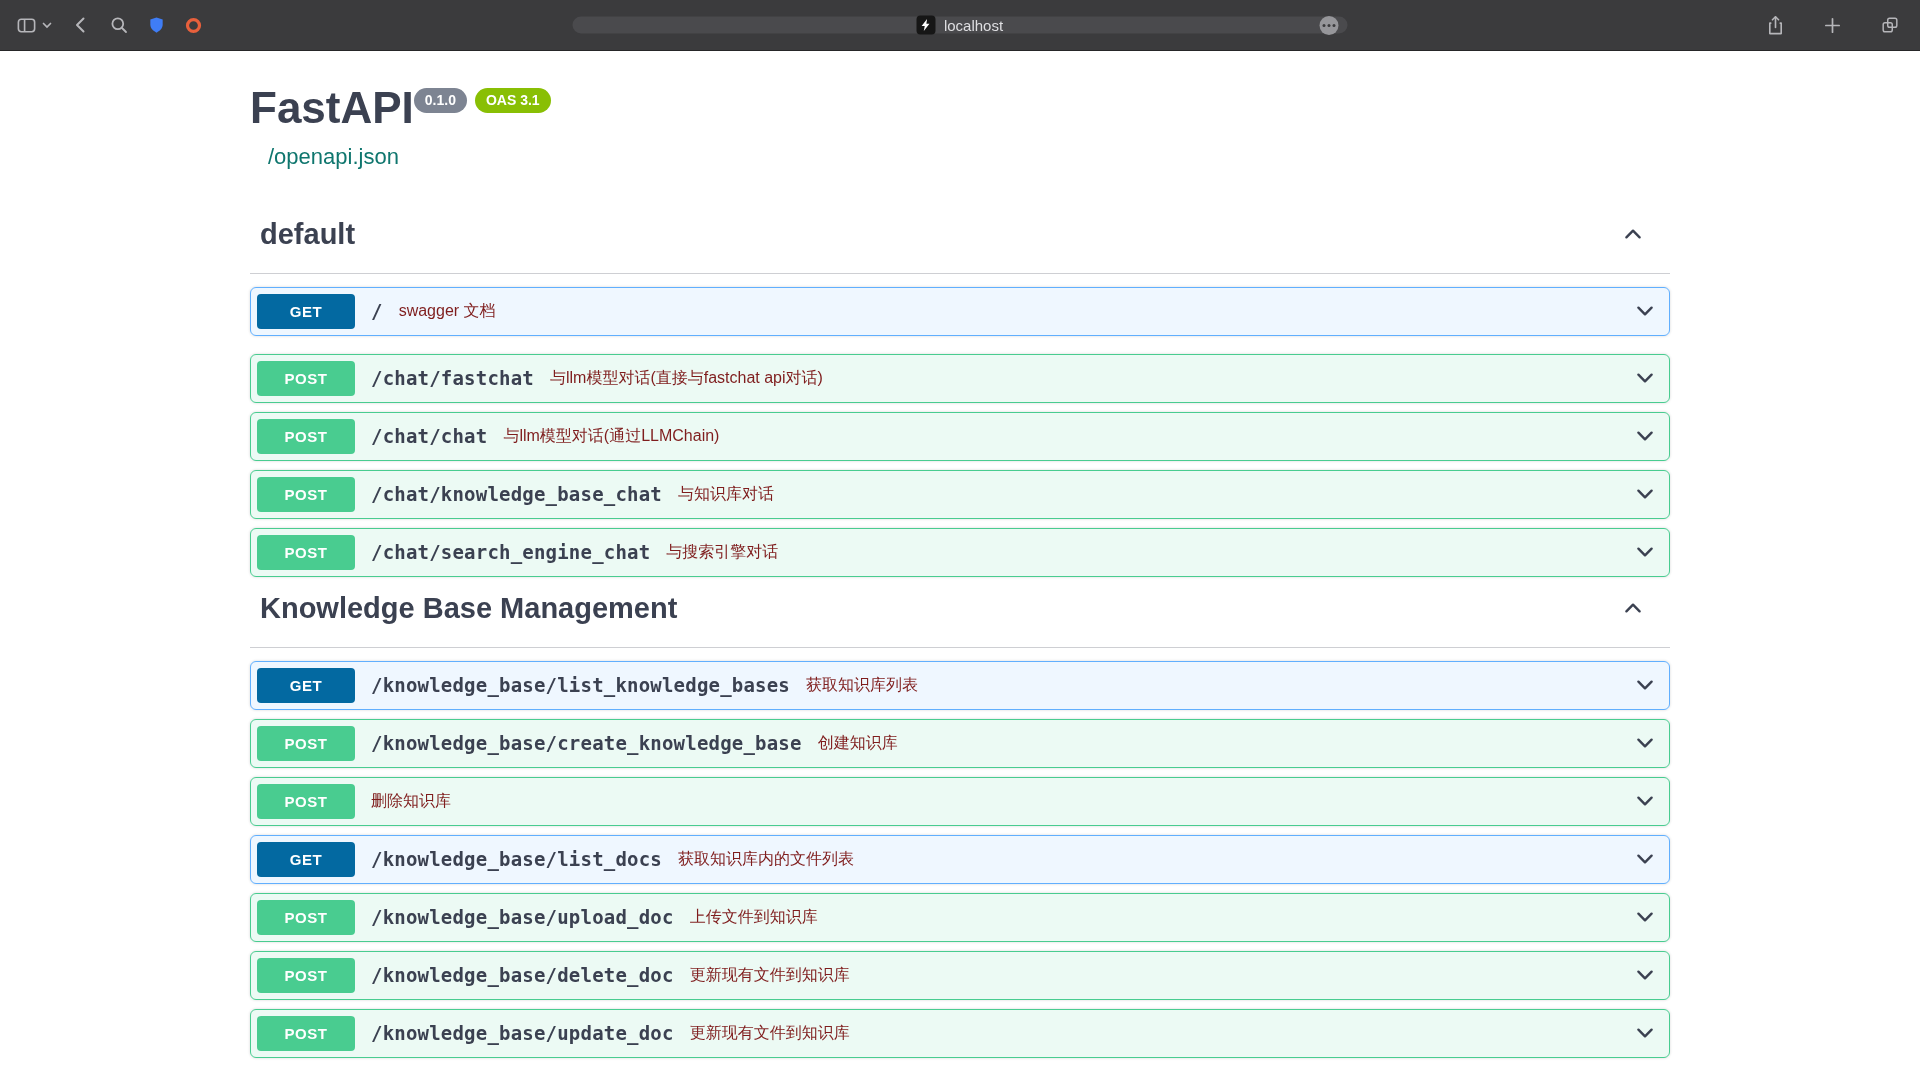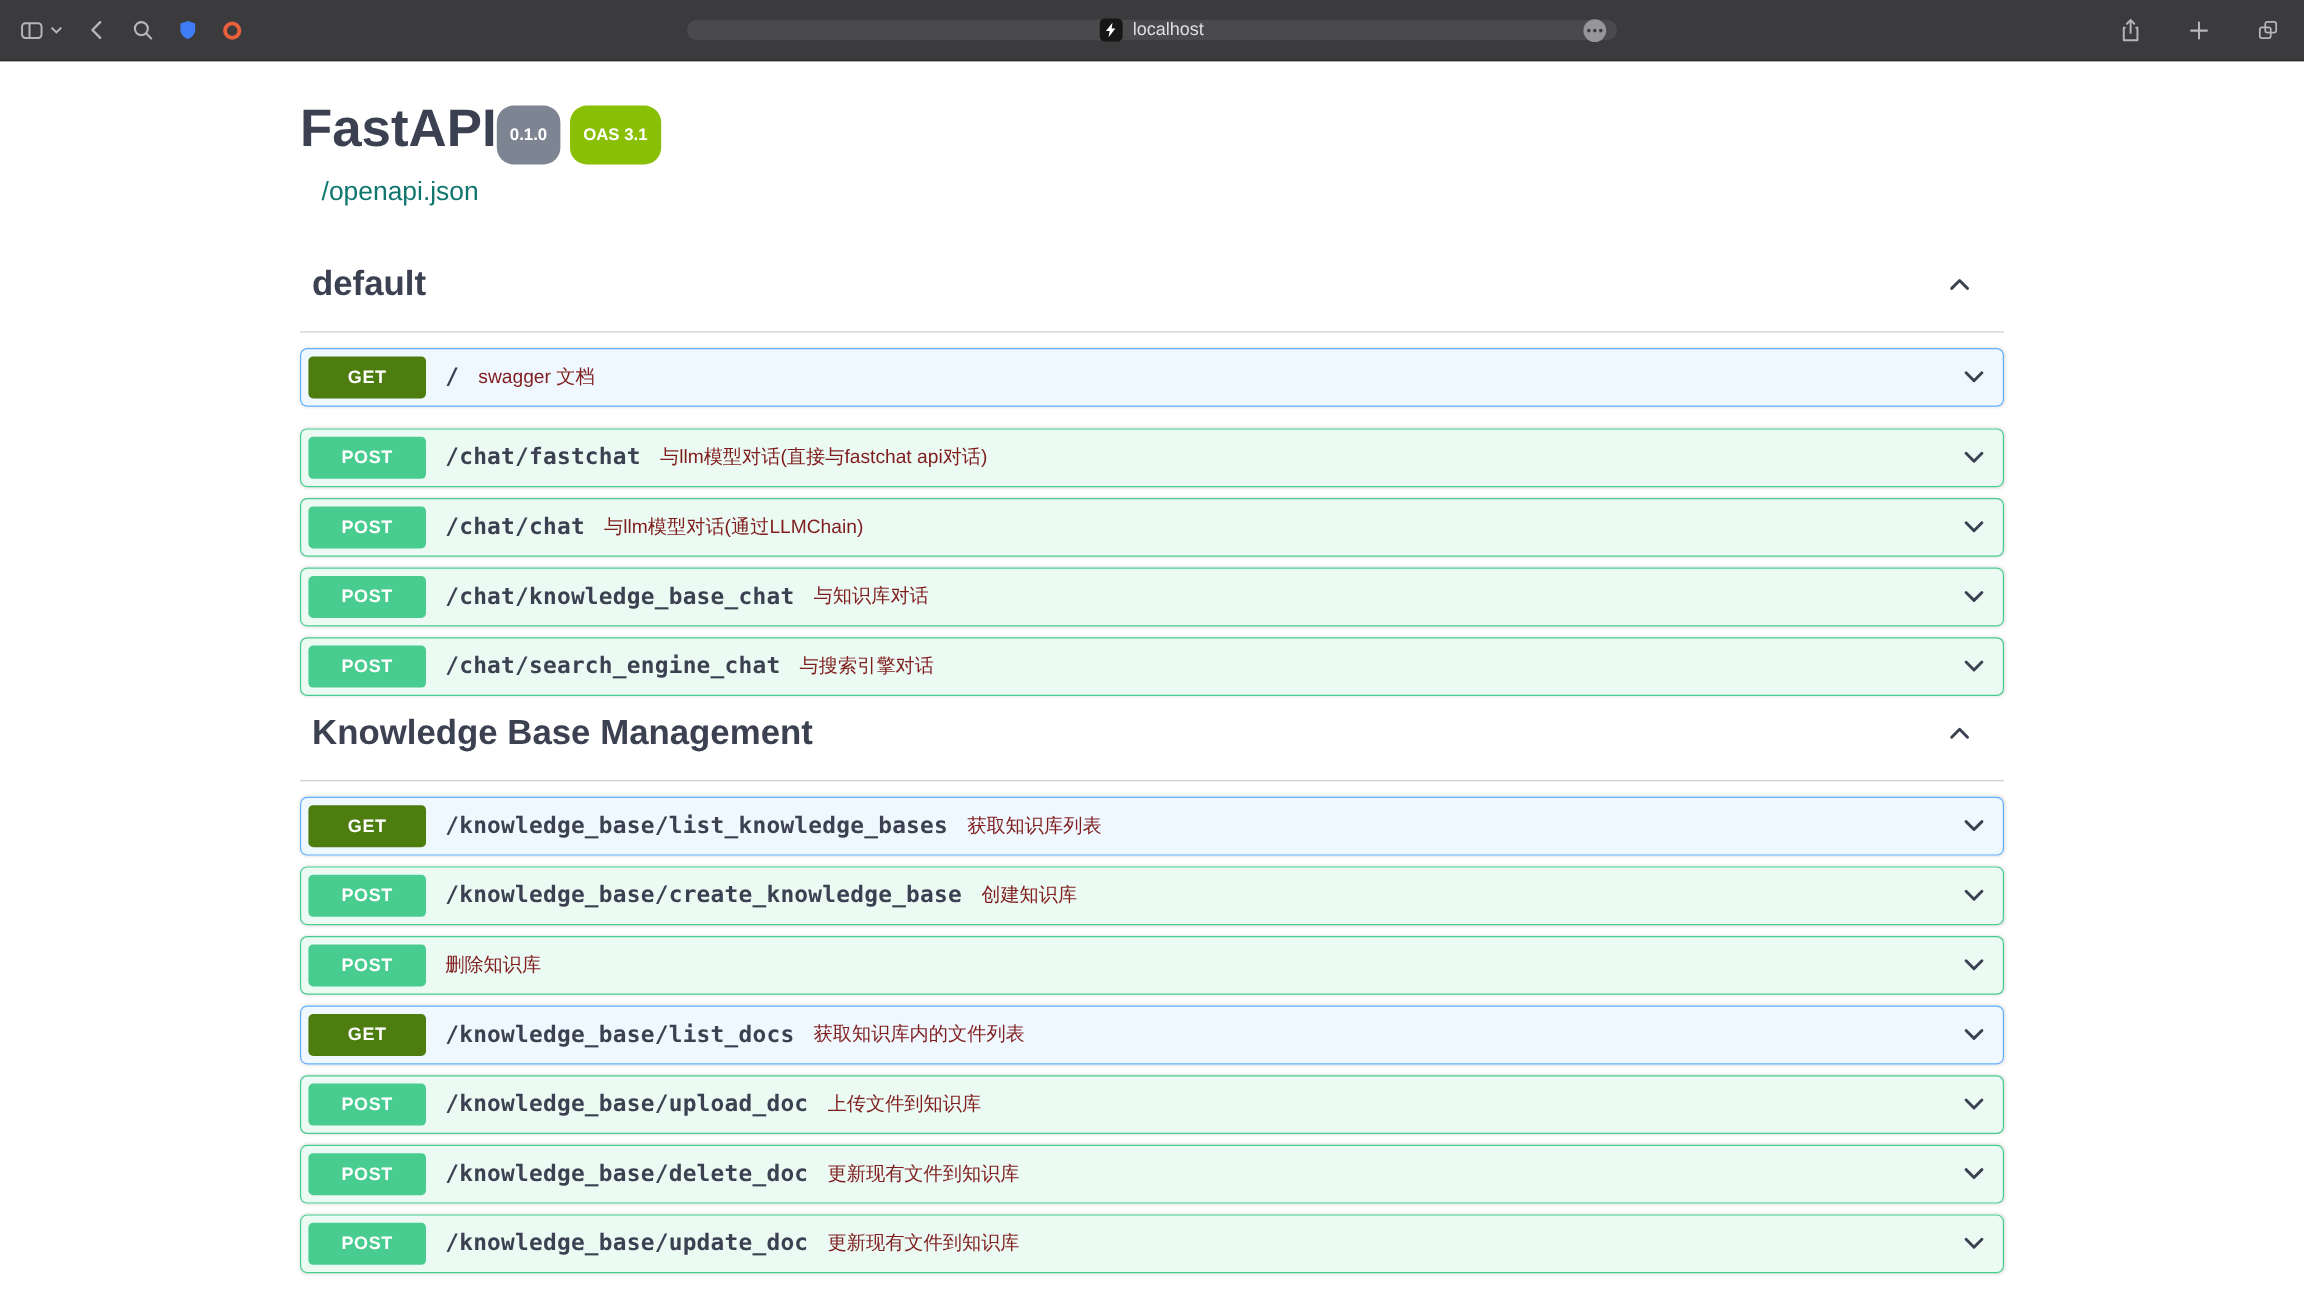--- a/index.html
+++ b/index.html
@@ -47,21 +47,21 @@
   
   .swagger-wrap { width:1420px; margin:0 auto; padding-top:32px; color:#3b4151; }
 
   .info-title {
     margin:0; font-size:44px; font-weight:700; color:#3b4151;
     display:flex; align-items:flex-start; line-height:1.15;
   }
   .badges { display:flex; gap:8px; margin-top:5px; }
   .badge {
     color:#fff; font-size:14px; font-weight:700;
-    padding:16px 11px; border-radius:14px; line-height:1.2; white-space:nowrap;
+    padding:4px 11px; border-radius:14px; line-height:1.2; white-space:nowrap;
   }
   .badge.version { background:#7d8492; }
   .badge.oas { background:#89bf04; }
   .spec-link {
     display:inline-block; margin-top:10px; color:#0f766e; font-size:22px;
     text-decoration:none; cursor:pointer;margin-left:18px;
   }
 
   .opblock-tag {
     display:flex; align-items:center; justify-content:space-between;
@@ -79,21 +79,21 @@
   .opblock.post { background:rgba(73,204,144,.10); border-color:#49cc90; }
 
   .opblock-summary {
     display:flex; align-items:center; gap:16px;
     padding:6px 13px 6px 6px; cursor:pointer;
   }
   .method {
     width:98px; flex:0 0 98px; text-align:center; padding:9px 0;
     border-radius:4px; color:#fff; font-weight:700; font-size:15px; letter-spacing:.5px;
   }
-  .opblock.get  .method { background:#4d7c0f; }
+  .opblock.get  .method { background:#0369a1; }
   .opblock.post .method { background:#49cc90; }
   .path {
     font-family:"DejaVu Sans Mono","Liberation Mono",monospace;
     font-weight:700; font-size:19px; color:#3b4151; letter-spacing:.2px; white-space:nowrap;
   }
   .desc { font-size:16px; color:#7f1d1d; white-space:nowrap; overflow:hidden; text-overflow:ellipsis; }
   .row-arrow { margin-left:auto; display:flex; color:#3b4151; background:none; border:none; cursor:pointer; padding:0; }
 </style>
 </head>
 <body>

